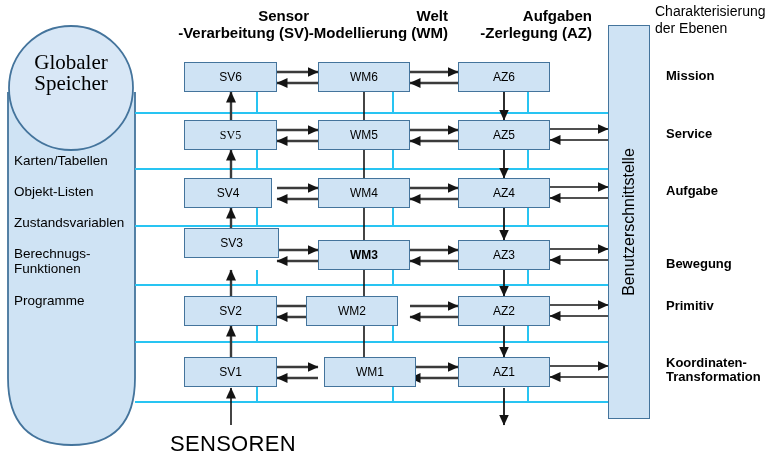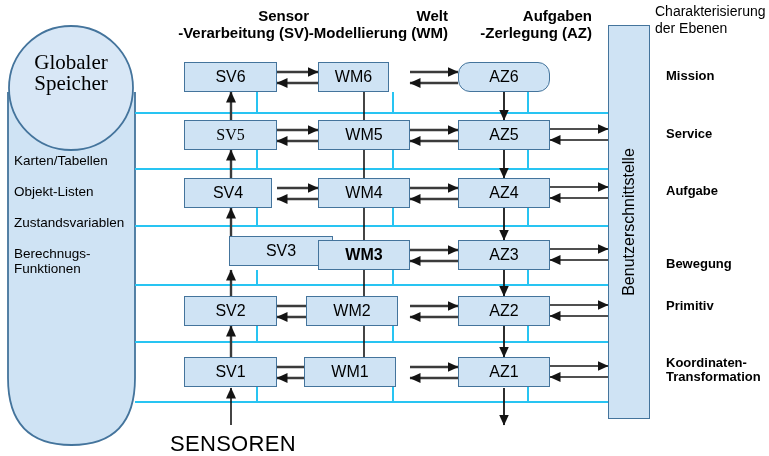--- a/index.html
+++ b/index.html
@@ -8,21 +8,21 @@
     font-family:"Liberation Sans",sans-serif;color:#000;
   }
   #wires{position:absolute;left:0;top:0;}
   .cyl{fill:var(--node-fill);stroke:var(--node-border);stroke-width:1.8px;}
   .cyl-top{fill:var(--circle-fill);}
   .abs{position:absolute;}
   .node{
     position:absolute;height:30px;box-sizing:border-box;
     background:var(--node-fill);border:1.5px solid var(--node-border);
     display:flex;align-items:center;justify-content:center;
-    font-size:16px;line-height:1;
+    font-size:12px;line-height:1;
   }
   .mem-title{
     left:10px;top:52px;width:122px;text-align:center;
     font-size:21px;line-height:21px;font-family:Liberation Serif, serif;
   }
   .mem-title span{display:block;}
   .mem-item{left:14px;width:120px;font-size:13.5px;line-height:15px;}
   .col-header{top:8px;text-align:right;font-weight:bold;font-size:15px;line-height:16.5px;}
   .col-header span{display:block;white-space:nowrap;}
   #hdr-sv{left:149px;width:160px;}
@@ -139,20 +139,21 @@
   </svg>
 
   <div class="abs mem-title">
     <span>Globaler</span>
     <span>Speicher</span>
   </div>
   <div class="abs mem-item" style="top:153px">Karten/Tabellen</div>
   <div class="abs mem-item" style="top:184px">Objekt-Listen</div>
   <div class="abs mem-item" style="top:215px">Zustandsvariablen</div>
   <div class="abs mem-item" style="top:246px">Berechnugs-Funktionen</div>
+  <div class="abs mem-item" style="top:293px">Programme</div>
 
   <div class="abs col-header" id="hdr-sv">
     <span>Sensor</span>
     <span>-Verarbeitung (SV)</span>
   </div>
   <div class="abs col-header" id="hdr-wm">
     <span>Welt</span>
     <span>-Modellierung (WM)</span>
   </div>
   <div class="abs col-header" id="hdr-az">
@@ -174,28 +175,28 @@
   <div class="abs level" style="top:257px">Bewegung</div>
   <div class="abs level" style="top:299px">Primitiv</div>
   <div class="abs level" style="top:356px">Koordinaten-Transformation</div>
 
   <div class="abs io-label" id="sensors-label">SENSOREN</div>
   <div class="abs io-label" id="actuators-label">AKTUATOREN</div>
 
 <div class="node" style="left: 184px; top: 62px; width: 93px;">SV6</div>
     <div class="node" style="left: 184px; top: 120px; width: 93px; font-family: Liberation Serif, serif;">SV5</div>
     <div class="node" style="left: 184px; top: 178px; width: 88px;">SV4</div>
-    <div class="node" style="left: 184px; top: 236px; width: 104px; margin-left: 45px;">SV3</div>
+    <div class="node" style="left: 184px; top: 228px; width: 95px;">SV3</div>
     <div class="node" style="left: 184px; top: 296px; width: 93px;">SV2</div>
     <div class="node" style="left: 184px; top: 357px; width: 93px;">SV1</div>
-    <div class="node" style="left: 318px; top: 62px; width: 71px;">WM6</div>
+    <div class="node" style="left: 318px; top: 62px; width: 92px;">WM6</div>
     <div class="node" style="left: 318px; top: 120px; width: 92px;">WM5</div>
     <div class="node" style="left: 318px; top: 178px; width: 92px;">WM4</div>
     <div class="node" style="left: 318px; top: 240px; width: 92px; font-weight: bold;">WM3</div>
     <div class="node" style="left: 306px; top: 296px; width: 92px;">WM2</div>
-    <div class="node" style="left: 304px; top: 357px; width: 92px; text-align: center;">WM1</div>
-    <div class="node" style="left: 458px; top: 62px; width: 92px; border-radius: 12px;">AZ6</div>
+    <div class="node" style="left: 324px; top: 357px; width: 92px; text-align: center;">WM1</div>
+    <div class="node" style="left: 458px; top: 62px; width: 92px;">AZ6</div>
     <div class="node" style="left: 458px; top: 120px; width: 92px;">AZ5</div>
     <div class="node" style="left: 458px; top: 178px; width: 92px;">AZ4</div>
     <div class="node" style="left: 458px; top: 240px; width: 92px;">AZ3</div>
     <div class="node" style="left: 458px; top: 296px; width: 92px;">AZ2</div>
     <div class="node" style="left: 458px; top: 357px; width: 92px;">AZ1</div>
   </div>
 
 </body></html>

